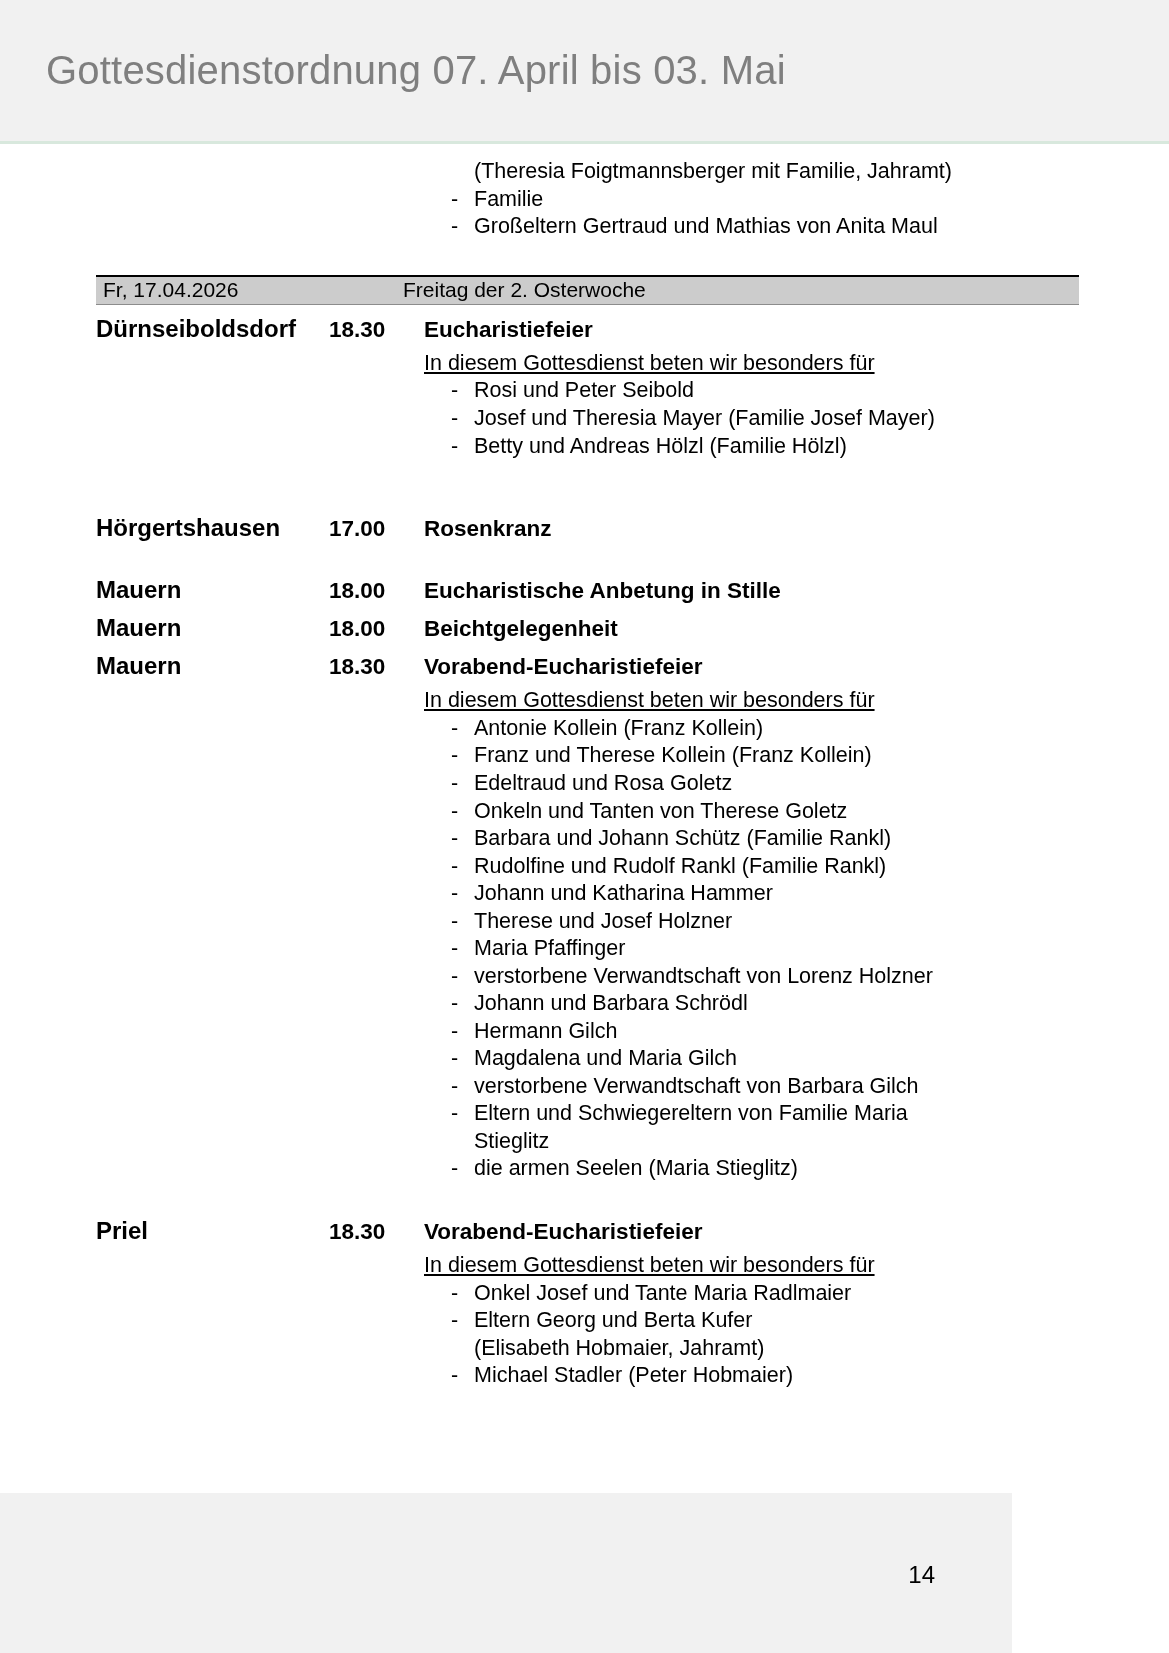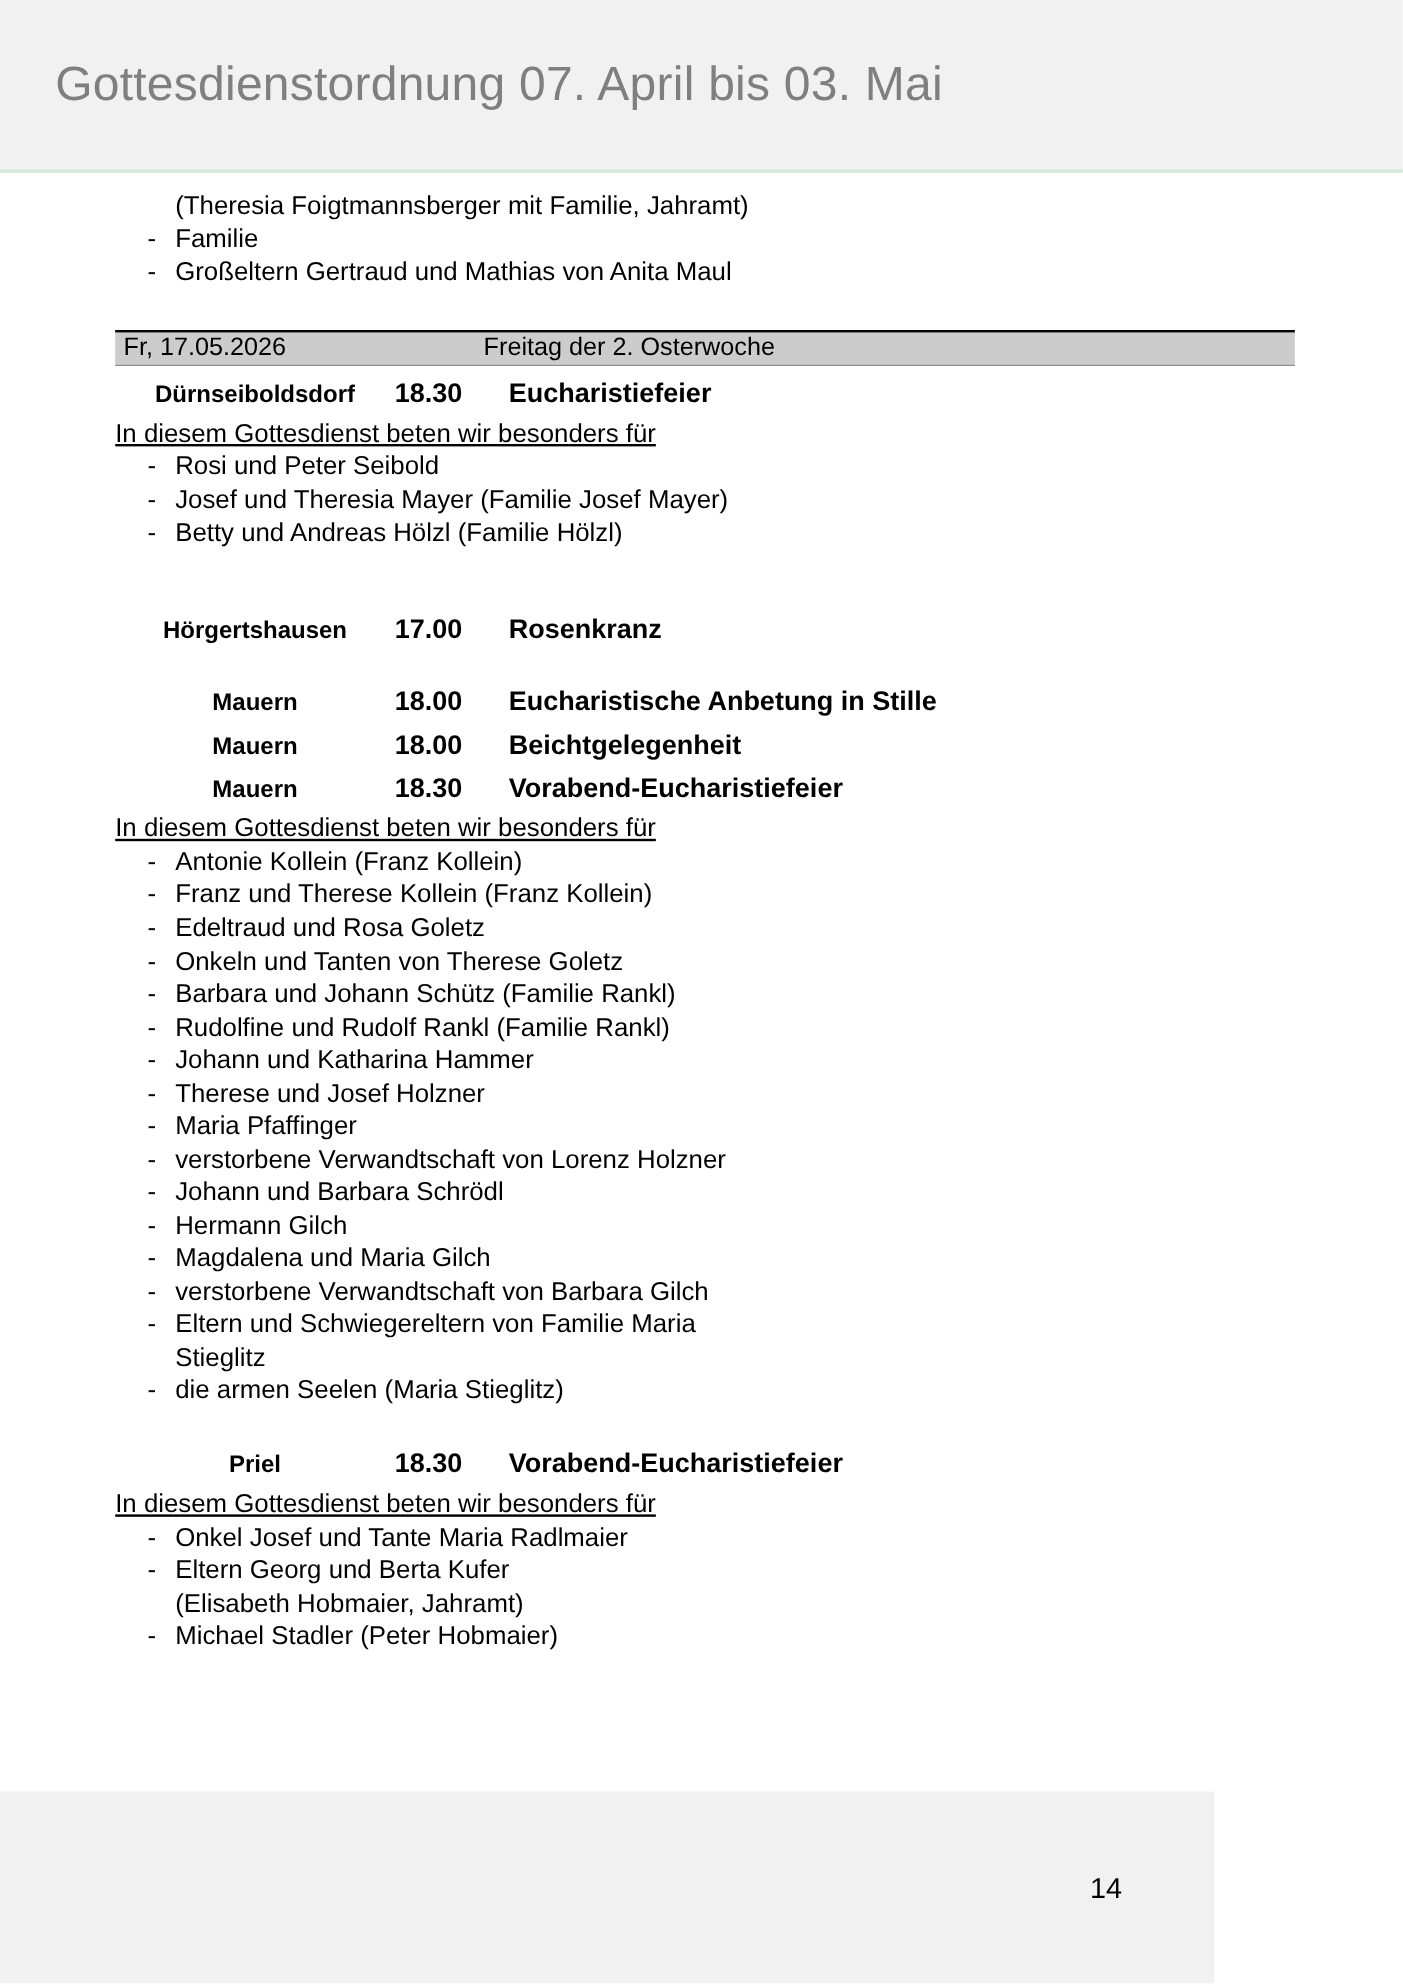--- a/index.html
+++ b/index.html
@@ -42,39 +42,39 @@
   }
 
   
   .svc-row {
     display: flex;
     align-items: baseline;
   }
   .col-place {
     width: 233px;
     flex: 0 0 233px;
-    font-size: 20px;
+    font-size: 24px;
     font-weight: bold;
     white-space: nowrap;
-    text-align: center;
   }
   .col-time {
     width: 95px;
     flex: 0 0 95px;
     font-size: 22.5px;
     font-weight: bold;
     white-space: nowrap;
   }
   .col-title {
     font-size: 22.5px;
     font-weight: bold;
   }
 
   
   .intentions {
+    margin-left: 328px;
   }
   .intentions-heading {
     font-size: 21.5px;
     text-decoration: underline;
     line-height: 1.30;
     margin-top: 7px;
   }
   .intention-list {
     list-style: none;
     margin: 0;
@@ -162,21 +162,21 @@
           <li class="intention-item"><span class="dash">-</span><span>Großeltern Gertraud und Mathias von Anita Maul</span></li>
         </ul>
     </div>
   </div>
 
   <div class="gap-lg"></div>
 
   <div id="days-root">
       <div>
         <div class="date-bar">
-          <div class="date-bar-date">Fr, 17.05.2026</div>
+          <div class="date-bar-date">Fr, 17.04.2026</div>
           <div class="date-bar-name">Freitag der 2. Osterwoche</div>
         </div>
         <div class="gap-sm"></div>
         <div class="svc-row">
           <div class="col-place">Dürnseiboldsdorf</div>
           <div class="col-time">18.30</div>
           <div class="col-title">Eucharistiefeier</div>
         </div>
         <div class="intentions">
           <div class="intentions-heading">In diesem Gottesdienst beten wir besonders für</div>

